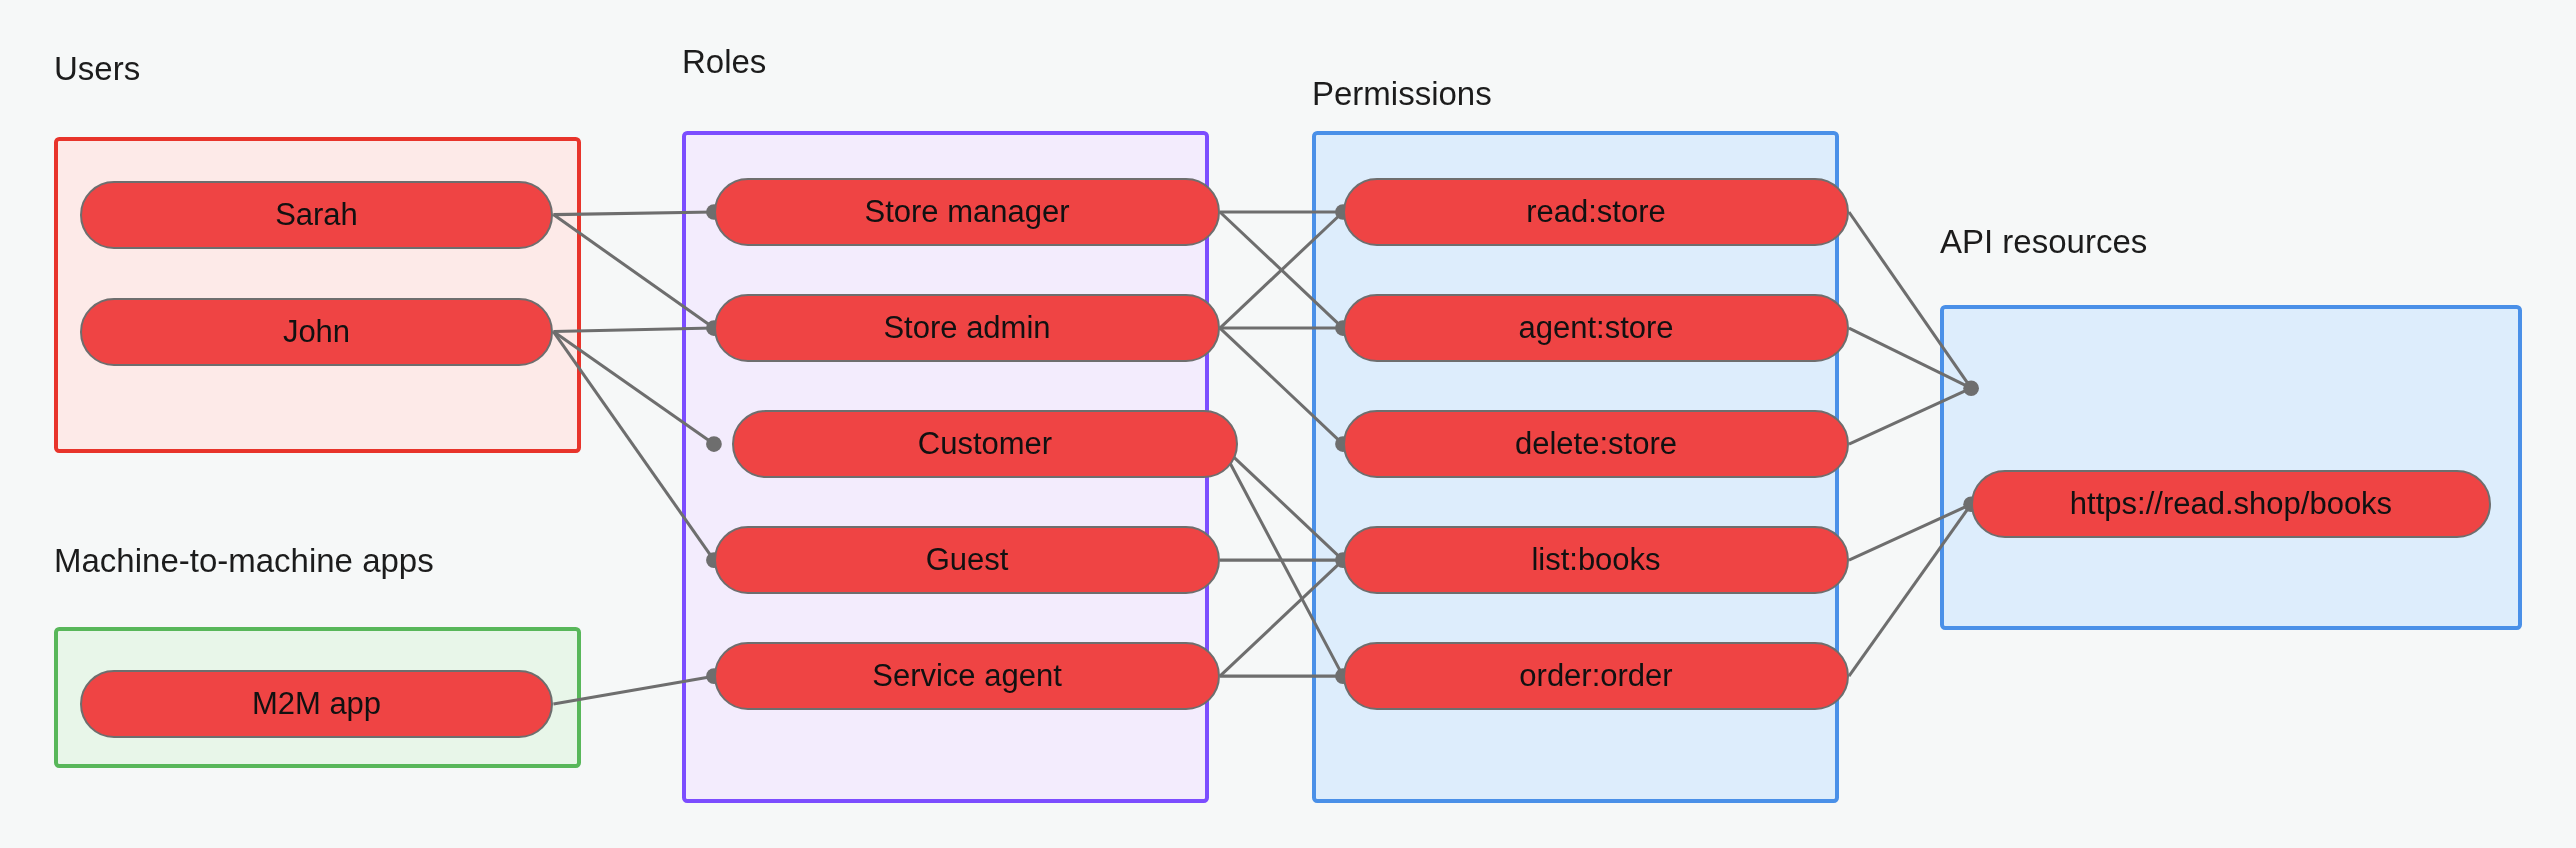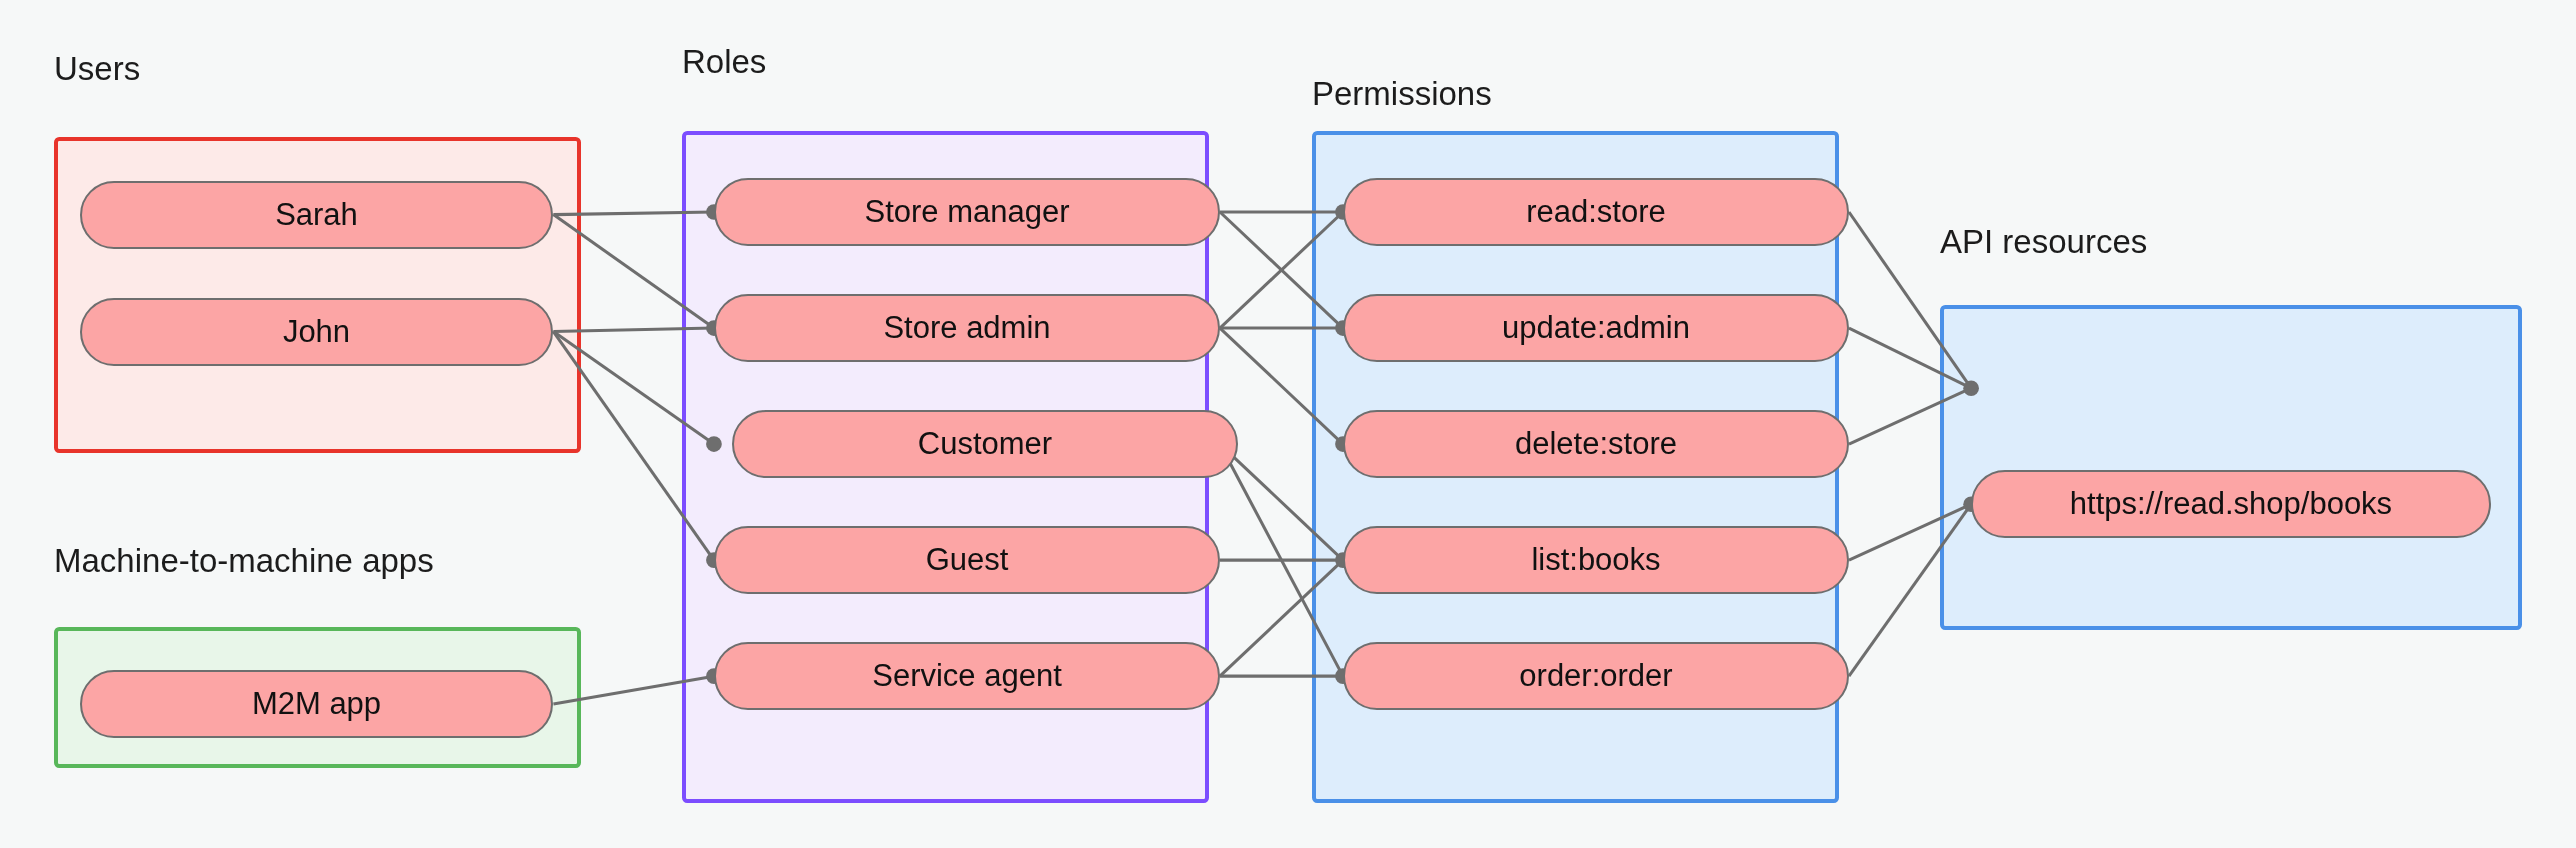--- a/index.html
+++ b/index.html
@@ -34,21 +34,21 @@
   #ttl-permissions {left:1312px;top:45px;margin-top:32px;}
   #ttl-api         {left:1940px;top:225px;}
 
   
   .node{
     position:absolute;
     box-sizing:border-box;
     height:68px;
     border:2.6px solid #6e6e6e;
     border-radius:34px;
-    background:#fca5a5;
+    background:#ef4444;
     display:flex;
     align-items:center;
     justify-content:center;
     font-size:31px;
     color:#111111;
     white-space:nowrap;
     z-index:4;
   }
   .node.wide{width:506px;}
   .node.api{width:520px;}
@@ -185,21 +185,21 @@
 
   <div class="node" id="n-m2m">M2M app</div>
 
   <div class="node wide" id="n-store-manager">Store manager</div>
   <div class="node wide" id="n-store-admin">Store admin</div>
   <div class="node wide" id="n-customer">Customer</div>
   <div class="node wide" id="n-guest">Guest</div>
   <div class="node wide" id="n-service-agent">Service agent</div>
 
   <div class="node wide" id="n-read-store">read:store</div>
-  <div class="node wide" id="n-update-store">update:admin</div>
+  <div class="node wide" id="n-update-store">agent:store</div>
   <div class="node wide" id="n-delete-store">delete:store</div>
   <div class="node wide" id="n-list-books">list:books</div>
   <div class="node wide" id="n-order-book">order:order</div>
 
   <div class="node api" id="n-res-books">https://read.shop/books</div>
 
 </div>
 
 
 </body></html>

